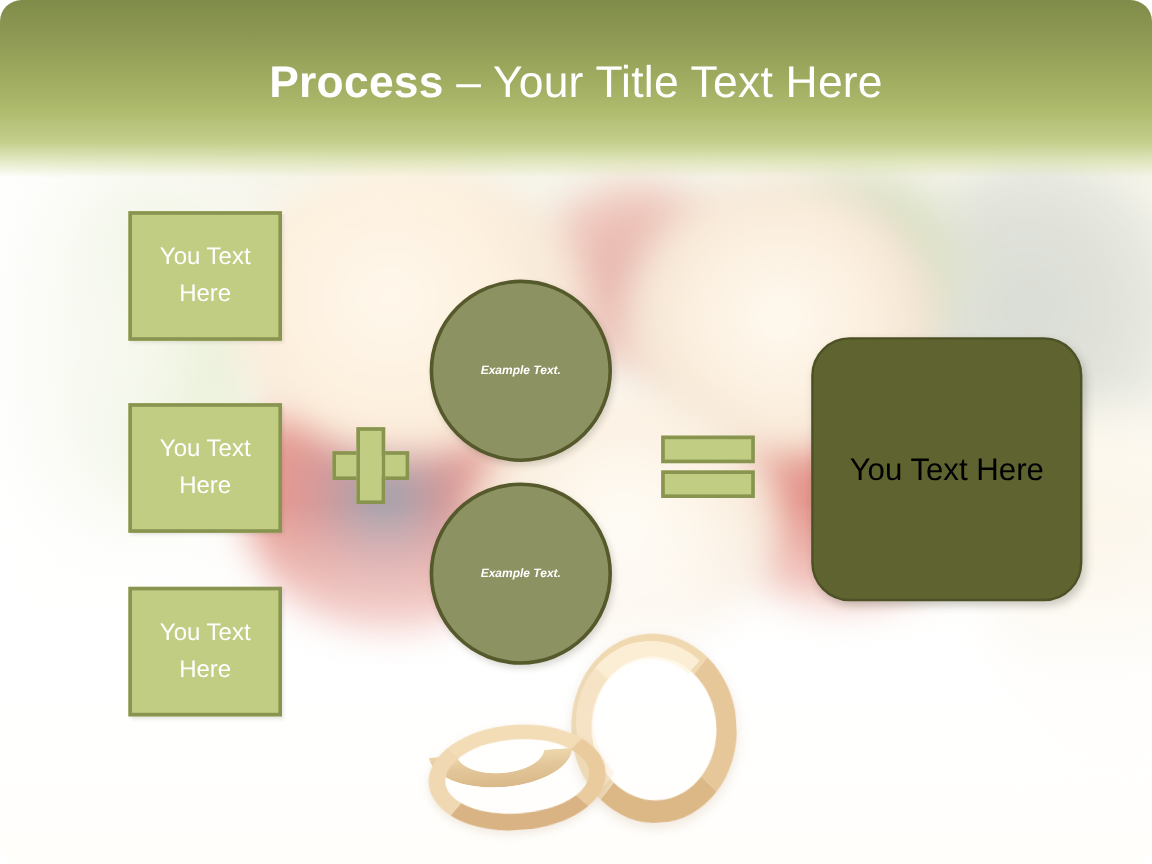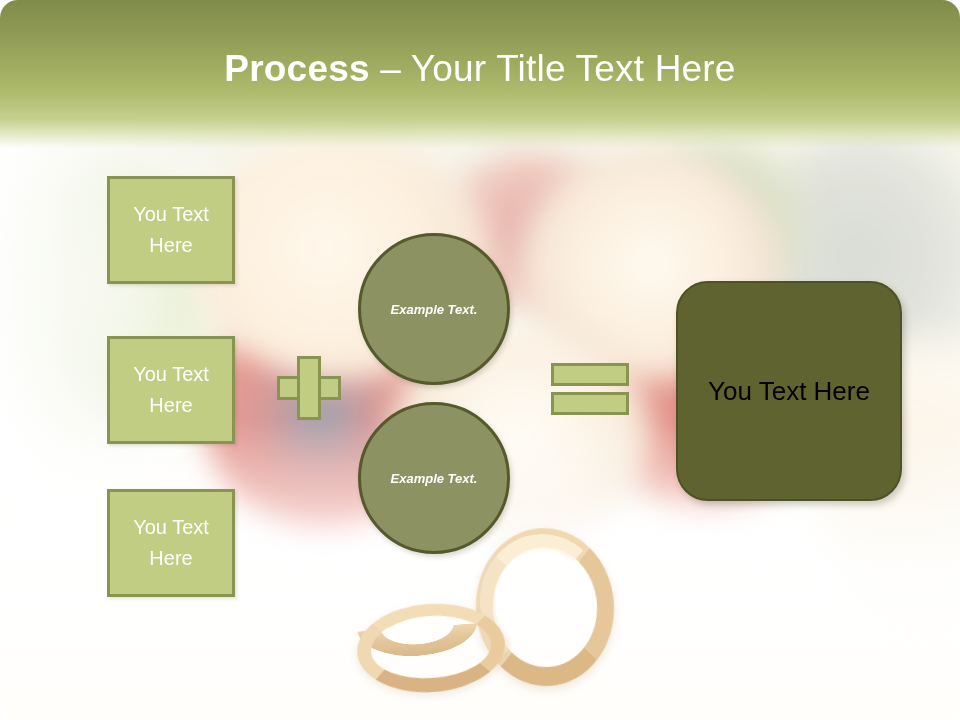--- a/index.html
+++ b/index.html
@@ -230,21 +230,21 @@
   
   .circle {
     position: absolute;
     width: 152px;
     height: 152px;
     border-radius: 50%;
     background: #8c9261;
     border: 3px solid #55592b;
     box-sizing: border-box;
     color: #ffffff;
-    font-size: 13px;
+    font-size: 10px;
     font-weight: 700;
     font-style: italic;
     line-height: 25px;
     text-align: center;
     display: flex;
     align-items: center;
     justify-content: center;
     box-shadow: 2px 3px 5px rgba(70,70,45,.20);
   }
   .circle-1 { left: 358px; top: 233px; }

